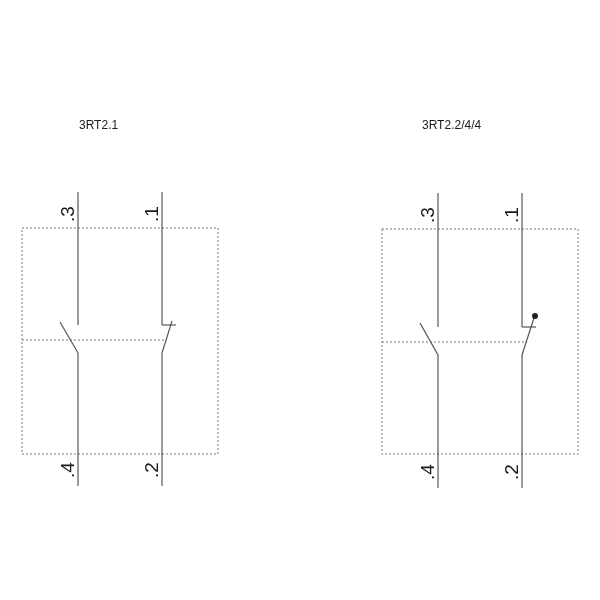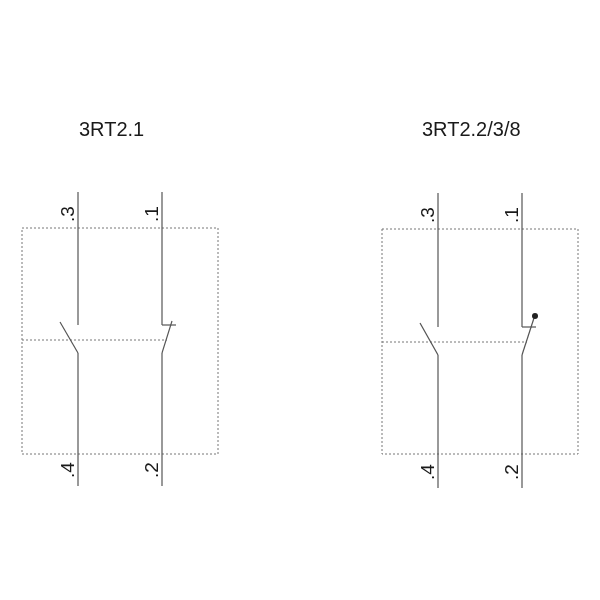--- a/index.html
+++ b/index.html
@@ -1,25 +1,25 @@
 <!DOCTYPE html>
 <html><head>
 <meta charset="utf-8">
 <style>
   html, body { margin:0; padding:0; background:#ffffff; }
   body { width:600px; height:600px; position:relative; overflow:hidden; font-family:"Liberation Sans", sans-serif; }
-  .title { position:absolute; font-size:20px; color:#1a1a1a; }
+  .title { position:absolute; font-size:12px; color:#1a1a1a; }
   svg { position:absolute; left:0; top:0; }
   .lbl { font-family:"Liberation Sans", sans-serif; font-size:19px; fill:#1a1a1a; }
 </style>
 </head>
 <body>
 
 <div class="title" style="left:79px;top:118px;">3RT2.1</div>
-<div class="title" style="left:422px;top:118px;">3RT2.2/3/8</div>
+<div class="title" style="left:422px;top:118px;">3RT2.2/4/4</div>
 
 <svg width="600" height="600">
 
   <g>
     <rect x="22" y="228" width="196" height="226" fill="none" stroke="#777" stroke-width="1" stroke-dasharray="2,2"></rect>
     <line x1="22" y1="340" x2="167" y2="340" stroke="#777" stroke-width="1" stroke-dasharray="2,2"></line>
 
     <line x1="78" y1="192" x2="78" y2="325" stroke="#555" stroke-width="1.2"></line>
     <line x1="60" y1="322" x2="78" y2="353" stroke="#555" stroke-width="1.2"></line>
     <line x1="78" y1="353" x2="78" y2="486" stroke="#555" stroke-width="1.2"></line>

